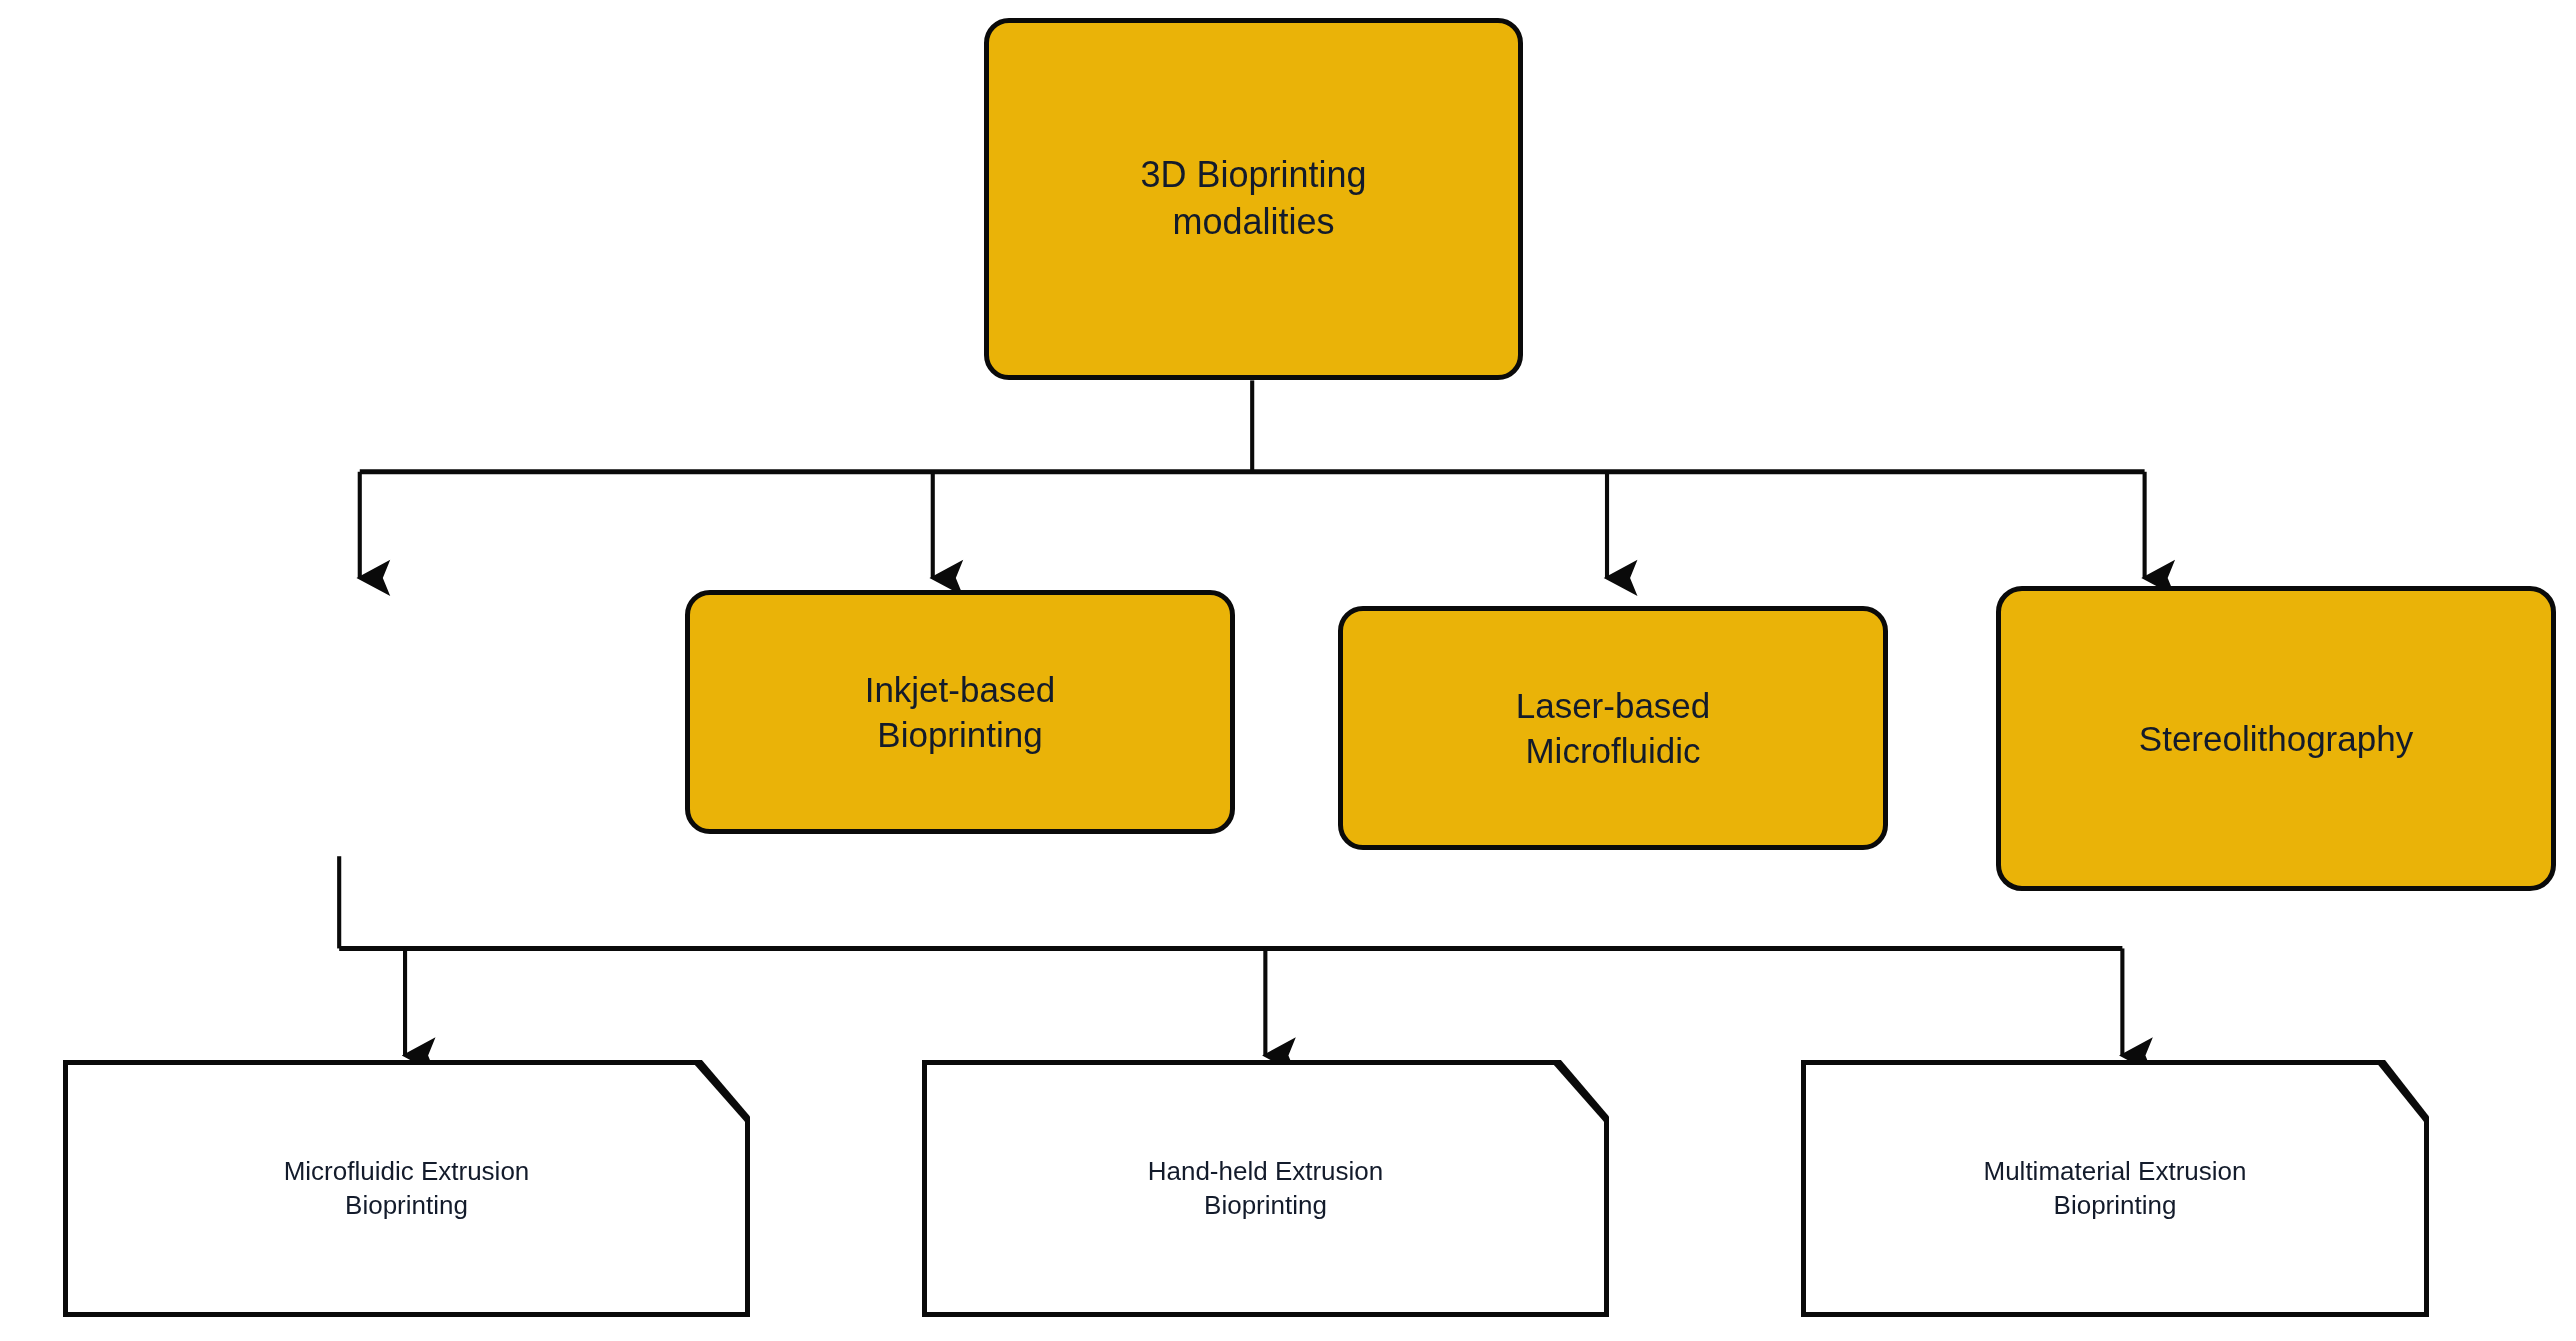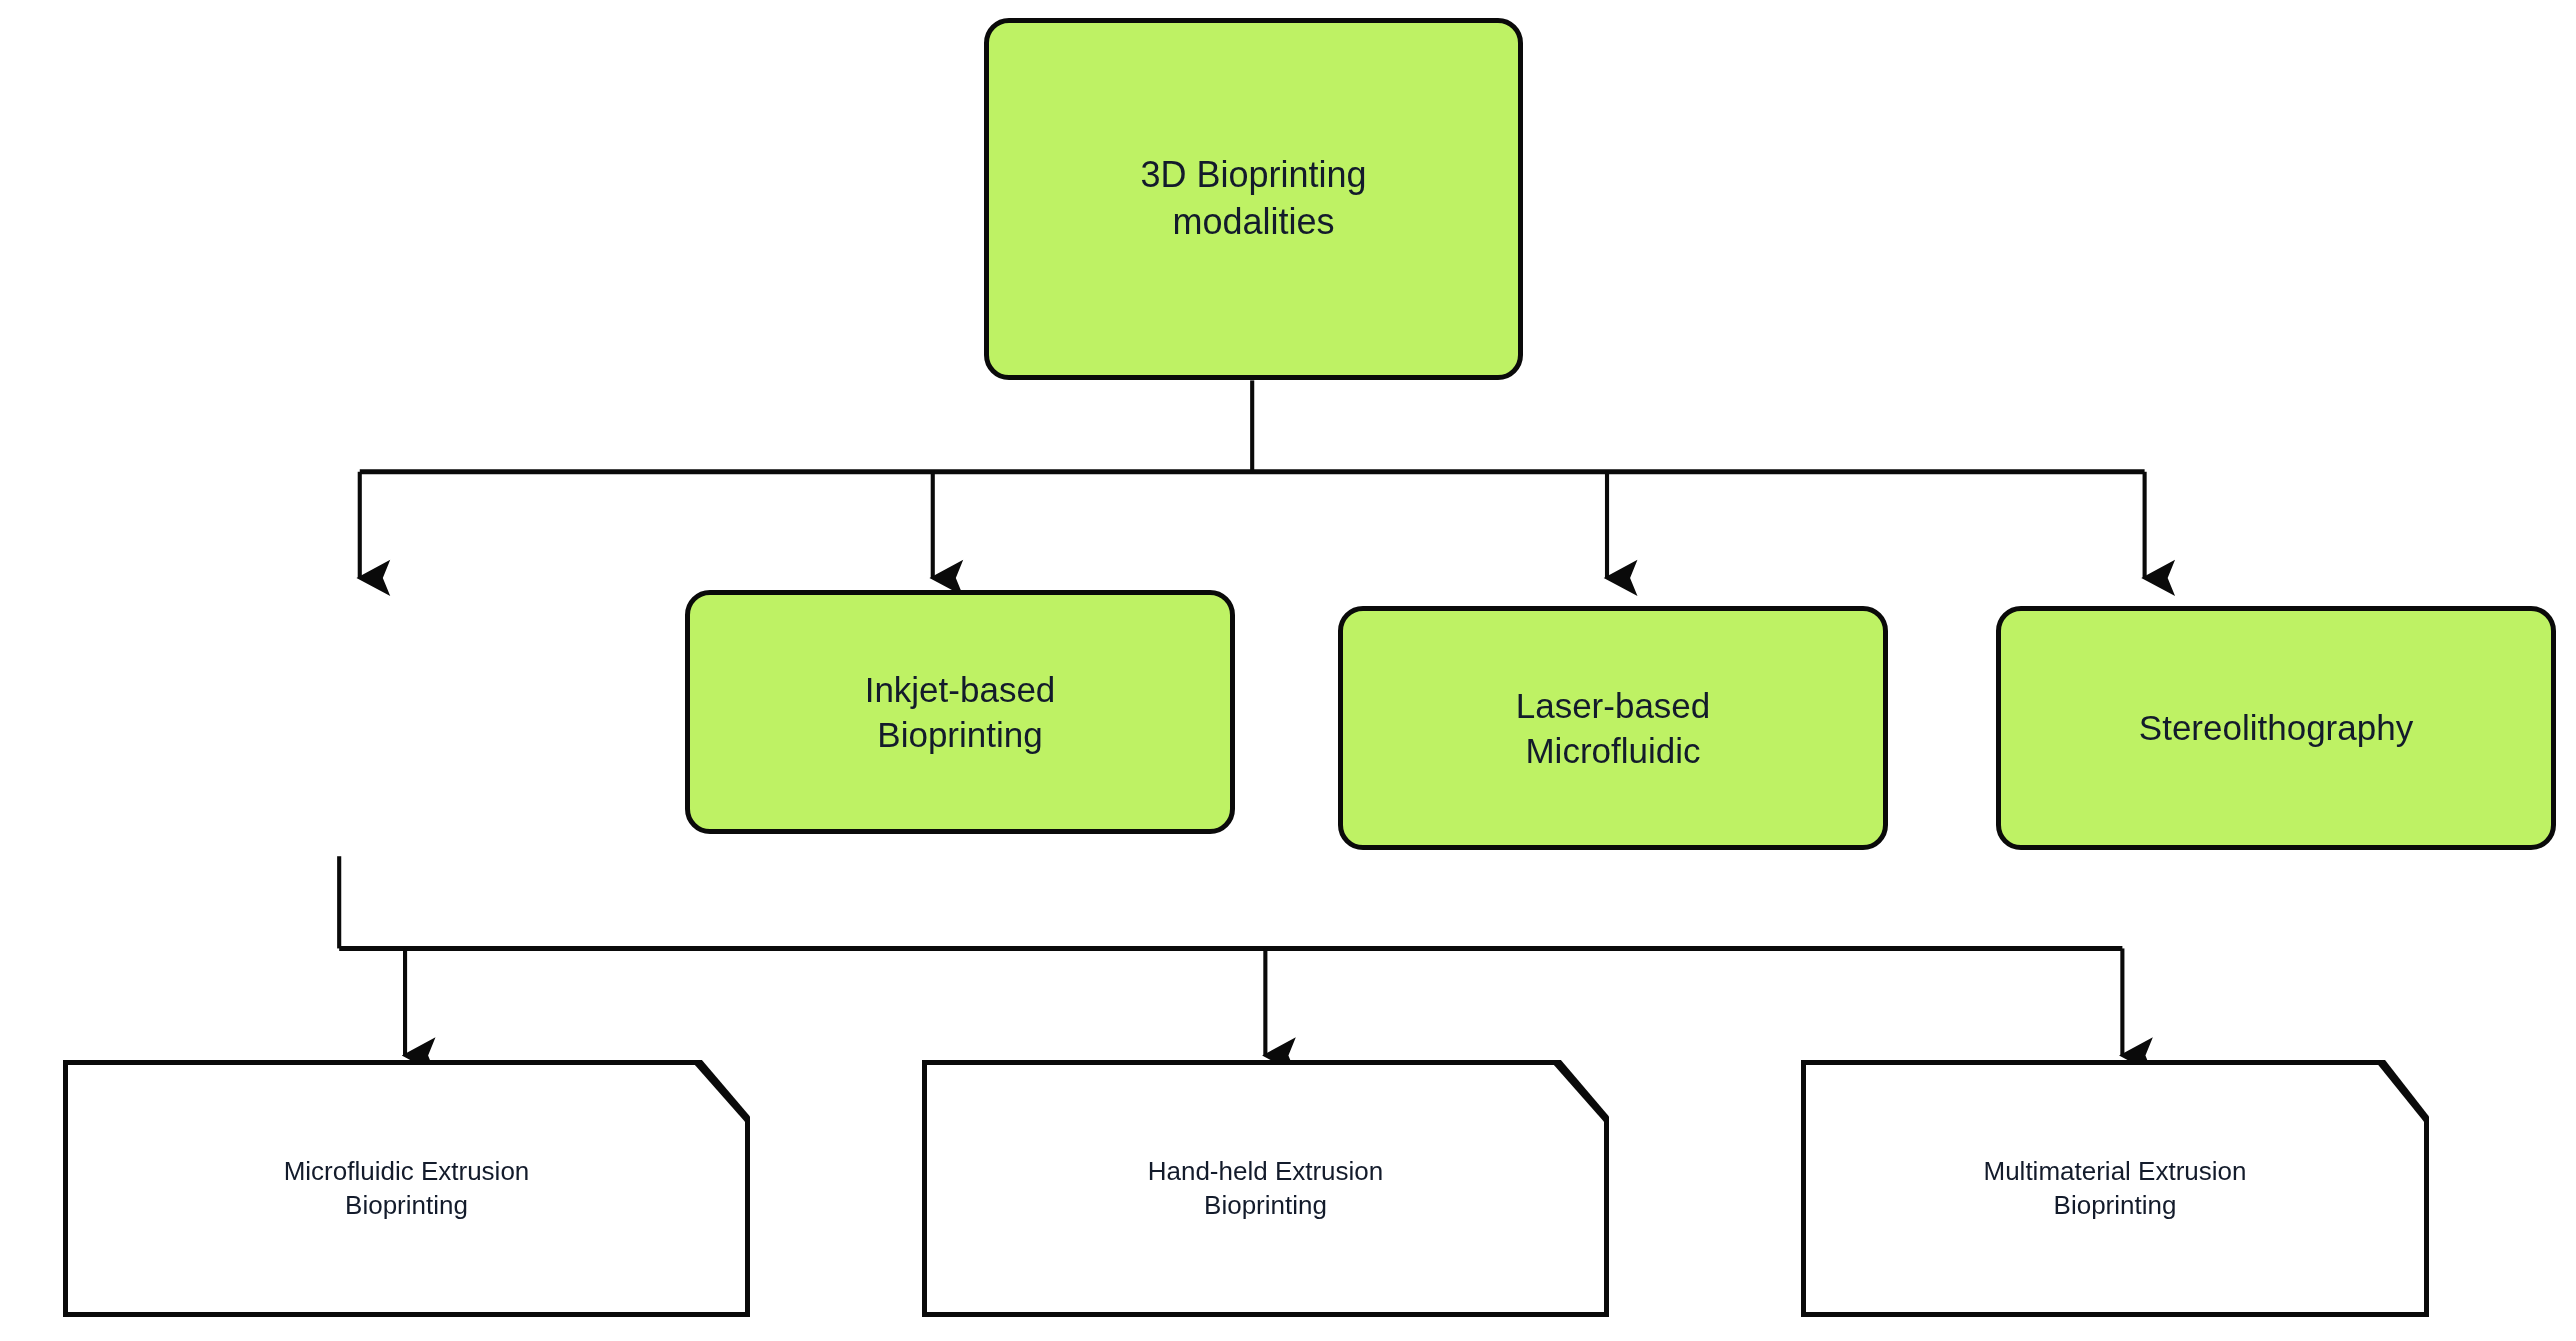--- a/index.html
+++ b/index.html
@@ -26,21 +26,21 @@
     height: 1342px;
     pointer-events: none;
   }
   .node {
     position: absolute;
     box-sizing: border-box;
     display: flex;
     align-items: center;
     justify-content: center;
     text-align: center;
-    background: #bef264;
+    background: #eab308;
     color: #131b2b;
     line-height: 1.30;
     white-space: pre-line;
     z-index: 2;
   }
   .node-round {
     border: 5.8px solid #0a0a0a;
     border-radius: 25px;
   }
   
@@ -116,21 +116,21 @@
   <div class="node node-round mid-node" style="left:685px; top:590px; width:550px; height:244px;">
     <span>Inkjet-based
 Bioprinting</span>
   </div>
 
   <div class="node node-round mid-node" style="left:1338px; top:606px; width:550px; height:244px;">
     <span>Laser-based
 Microfluidic</span>
   </div>
 
-  <div class="node node-round mid-node" style="left:1996px; top:606px; width:560px; height:244px;">
+  <div class="node node-round mid-node" style="left:1996px; top:586px; width:560px; height:305px;border-radius:26px;">
     <span>Stereolithography</span>
   </div>
 
   <div class="node node-chamfer leaf-node" style="left:63px; top:1060px; width:687px; height:257px;">
     <div class="chamfer-fill" style="clip-path: polygon(0 0, 93.0% 0, 100% 22%, 100% 100%, 0 100%);"></div>
     <div class="chamfer-inner" style="clip-path: polygon(0 0, 92.6% 0, 100% 23%, 100% 100%, 0 100%);"></div>
     <span class="chamfer-label">Microfluidic Extrusion
 Bioprinting</span>
   </div>
 

